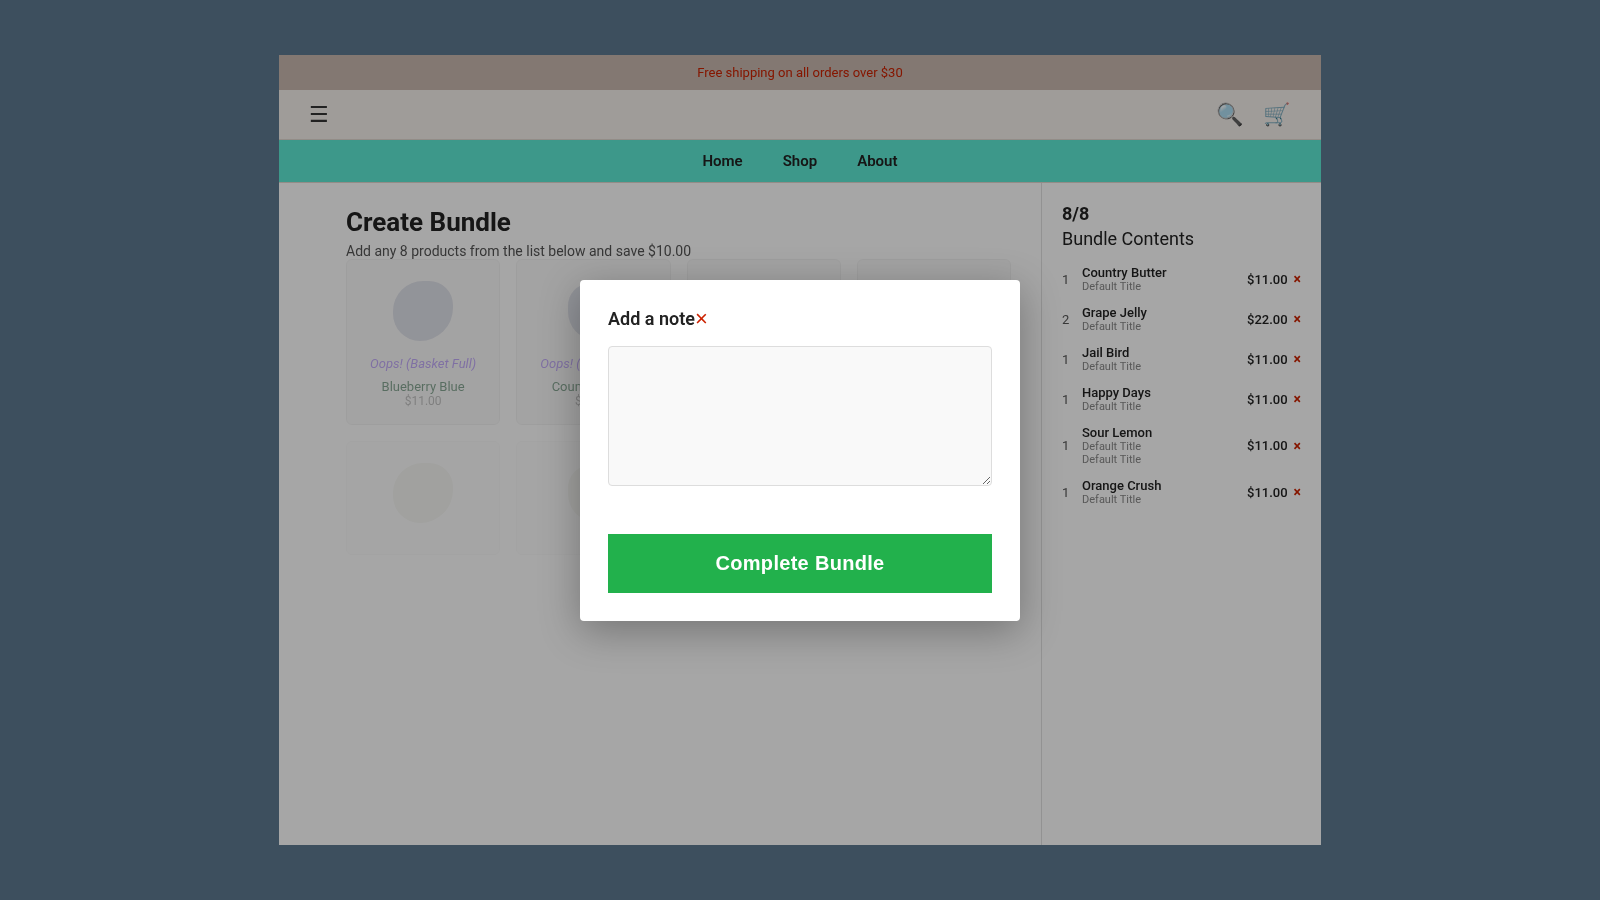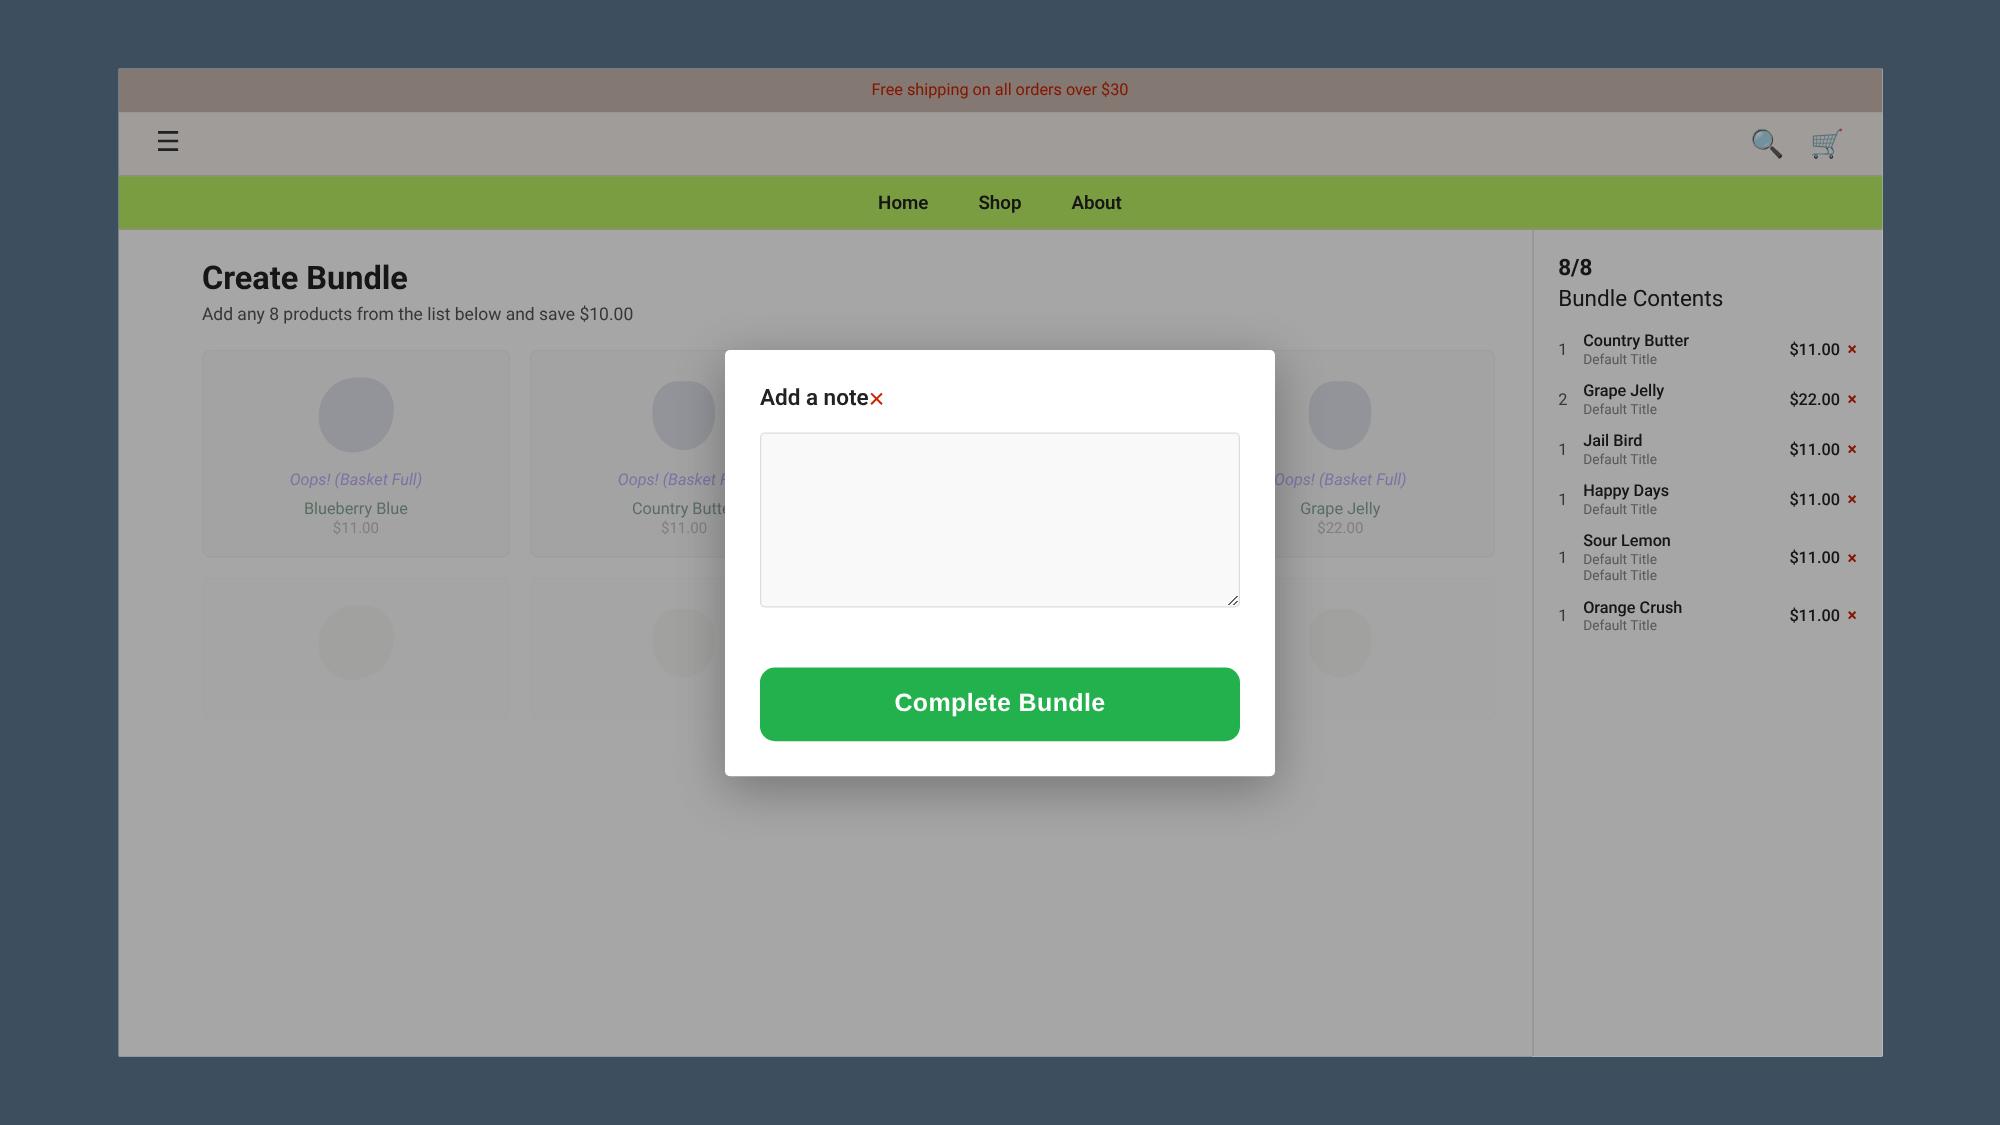--- a/index.html
+++ b/index.html
@@ -9,21 +9,21 @@
       width: 1600px;
       height: 900px;
       overflow: hidden;
       display: flex;
       align-items: center;
       justify-content: center;
     }
 
     
     .browser-window {
-      width: 1411px;
+      width: 1042px;
       height: 790px;
       background: #fff;
       position: relative;
       overflow: hidden;
     }
 
     
     .page-overlay {
       position: absolute;
       top: 0; left: 0; right: 0; bottom: 0;
@@ -68,21 +68,21 @@
     }
     .hamburger {
       font-size: 22px;
       color: #333;
       cursor: pointer;
       line-height: 1;
     }
 
     
     .nav {
-      background: #bef264;
+      background: #5eead4;
       display: flex;
       justify-content: center;
       gap: 40px;
       padding: 12px 0;
       border-bottom: 1px solid #e0d8d0;
     }
     .nav-item {
       font-size: 15px;
       font-weight: 600;
       color: #222;
@@ -106,21 +106,20 @@
     }
     .page-title {
       font-size: 26px;
       font-weight: 700;
       color: #222;
       margin-bottom: 6px;
     }
     .page-subtitle {
       font-size: 14px;
       color: #555;
-      margin-bottom: 20px;
     }
 
     
     .product-grid {
       display: grid;
       grid-template-columns: repeat(4, 1fr);
       gap: 16px;
     }
     .product-card {
       background: #f9f9f9;
@@ -263,21 +262,21 @@
       resize: vertical;
       background: #f9f9f9;
       margin-bottom: 16px;
       outline: none;
     }
     .modal-cta {
       width: 100%;
       background: #22b14c;
       color: #fff;
       border: none;
-      border-radius: 12px;
+      border-radius: 0;
       padding: 18px;
       font-size: 20px;
       font-weight: 700;
       cursor: pointer;
       letter-spacing: 0.3px;
       margin-top: 28px;
     }
 
     
     .blob-icon {

